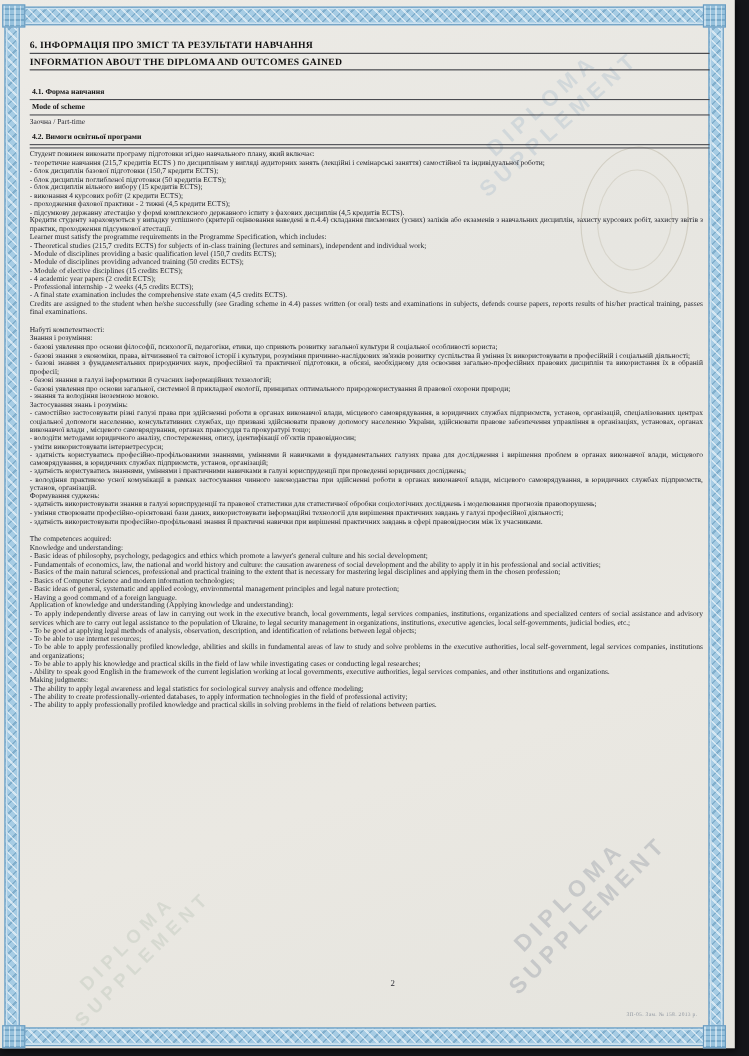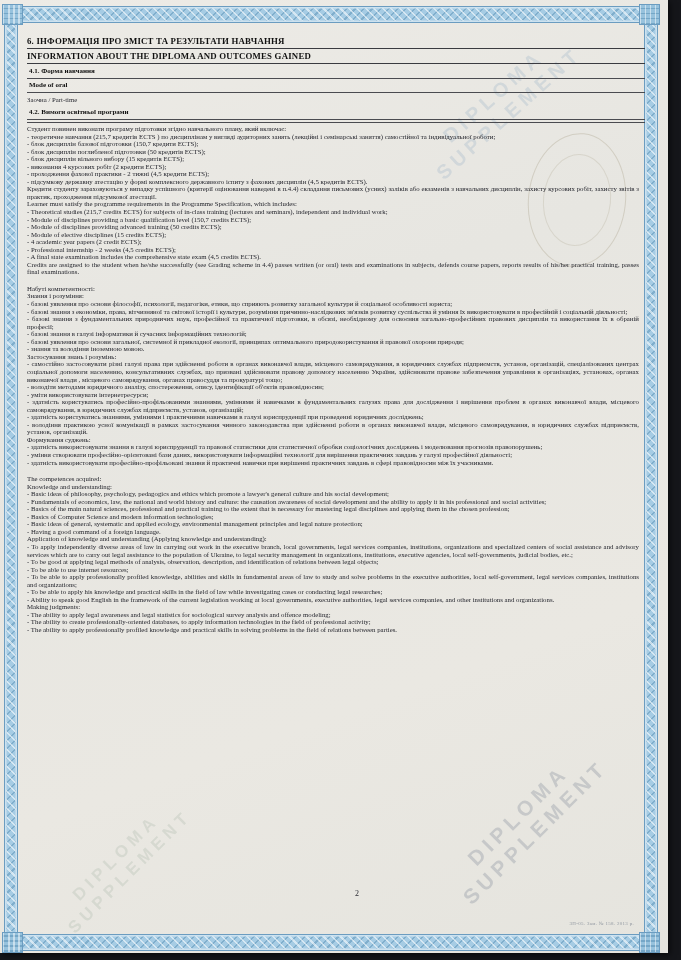--- a/index.html
+++ b/index.html
@@ -104,24 +104,24 @@
   <div class="ghost-stamp">
     <div class="ghost-stamp-inner"></div>
   </div>
 
   <div class="content">
     <div class="h1">6. ІНФОРМАЦІЯ ПРО ЗМІСТ ТА РЕЗУЛЬТАТИ НАВЧАННЯ</div>
     <div class="rule"></div>
     <div class="h1">INFORMATION ABOUT THE DIPLOMA AND OUTCOMES GAINED</div>
     <div class="rule"></div>
 
-    <div style="margin-top:3px;">
+    <div style="margin-top:15px;">
       <div class="sublabel">4.1. Форма навчання</div>
       <div class="rule-soft"></div>
-      <div class="sublabel">Mode of oral</div>
+      <div class="sublabel">Mode of scheme</div>
       <div class="rule-soft"></div>
       <div class="value">Заочна / Part-time</div>
     </div>
 
     <div style="margin-top:3px;">
       <div class="sublabel">4.2. Вимоги освітньої програми</div>
       <div class="rule-soft"></div>
       <div class="rule-soft"></div>
     </div>
 

